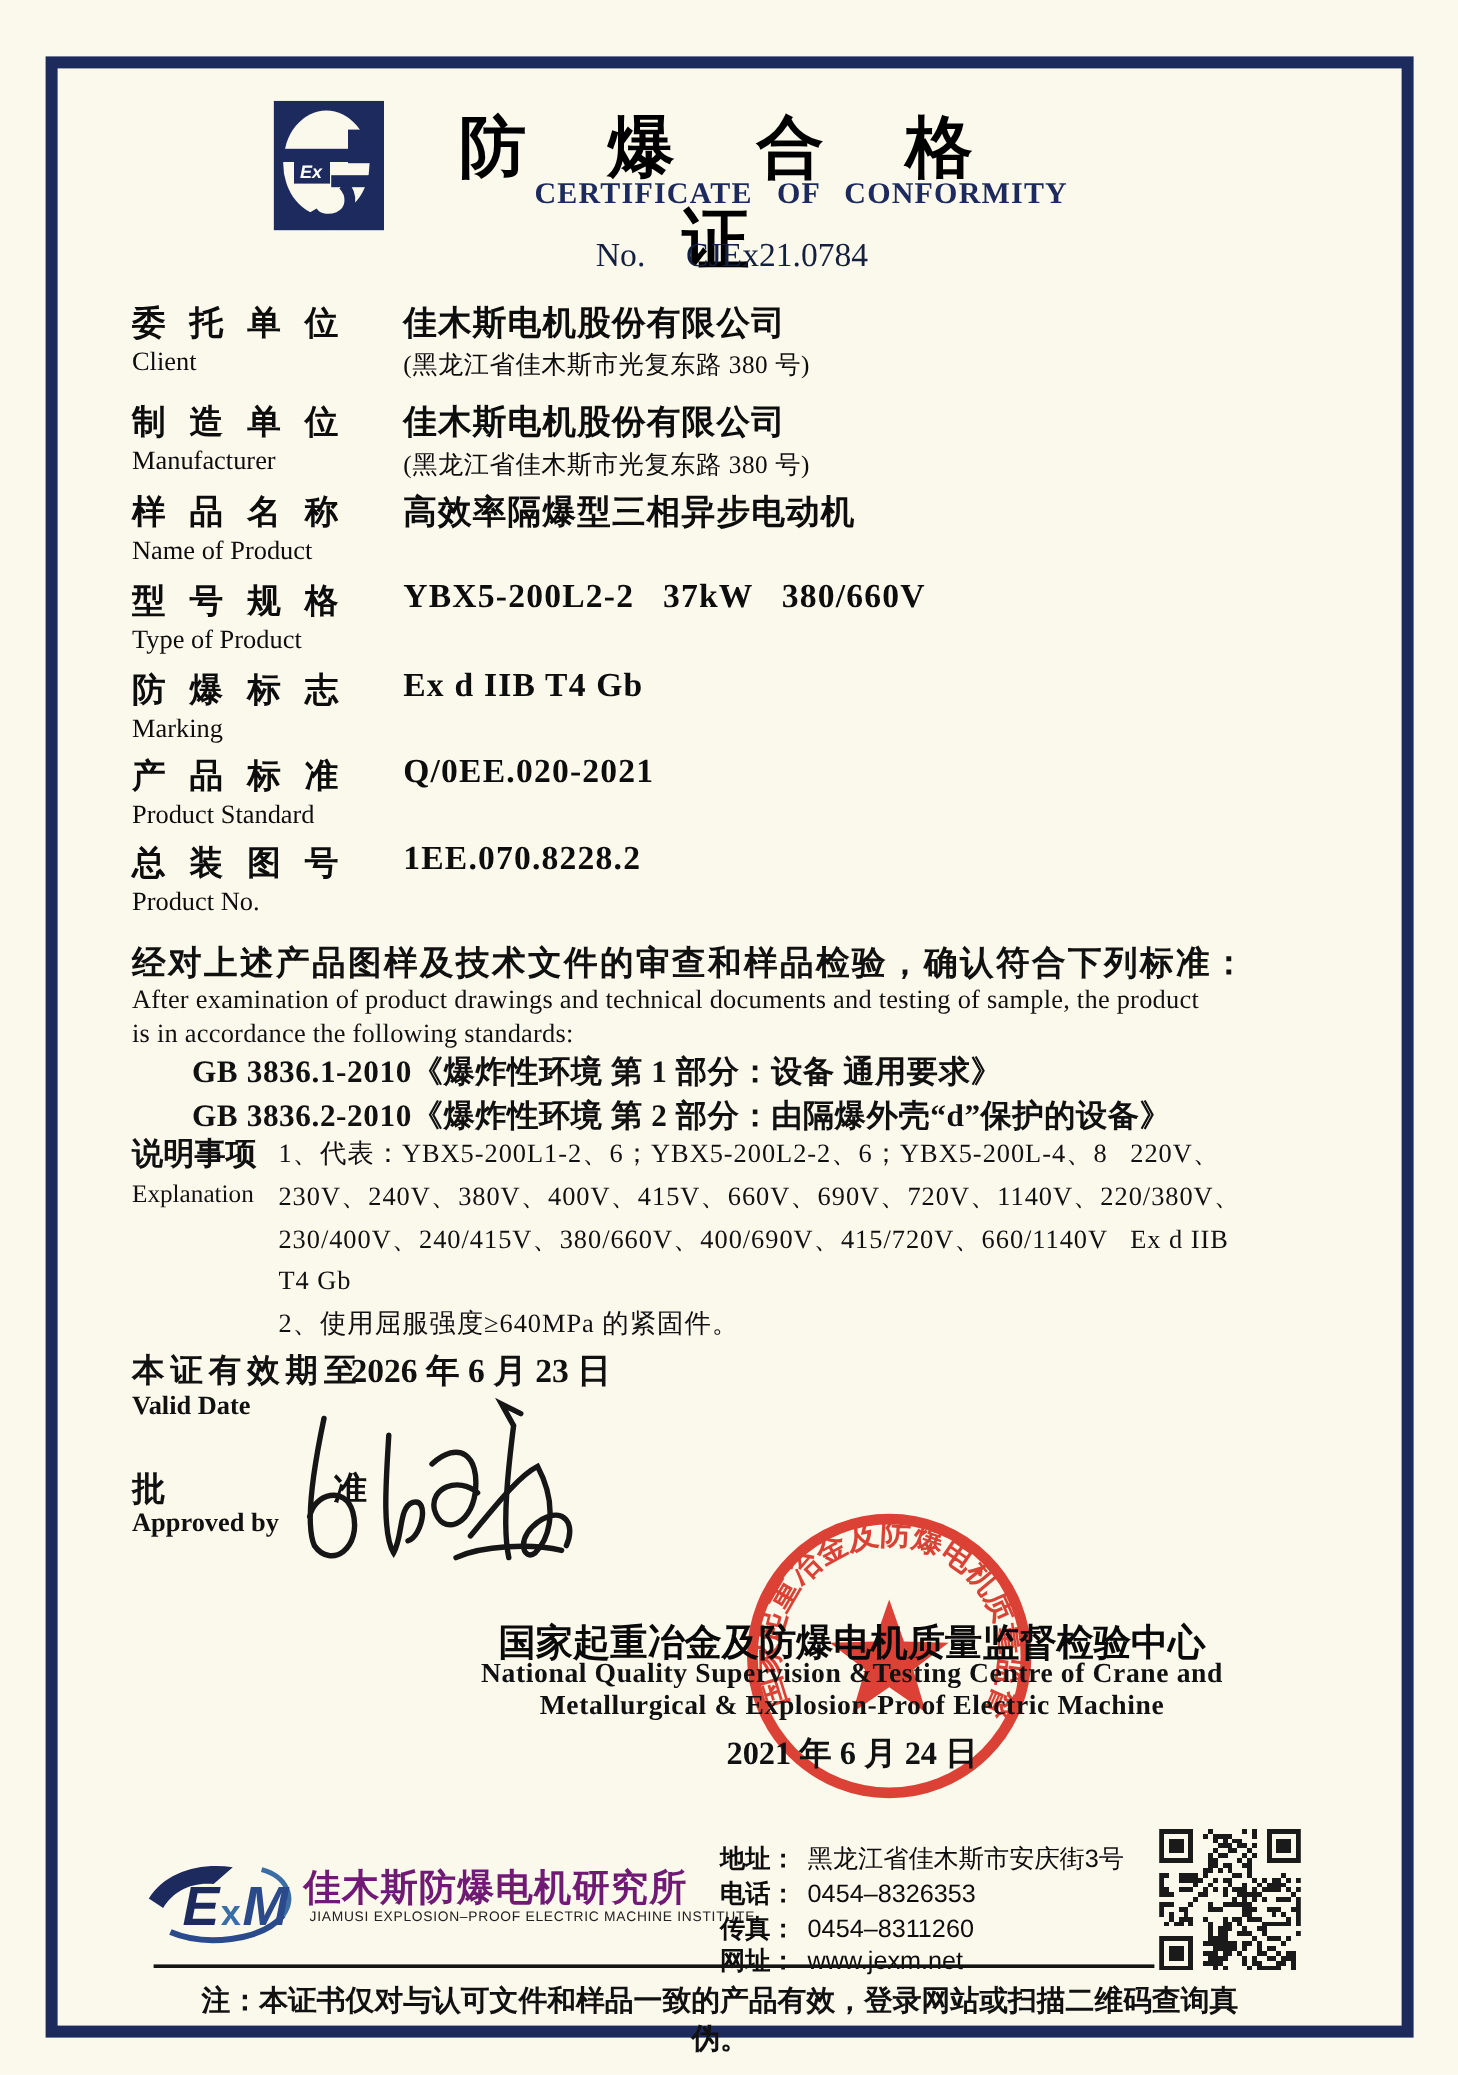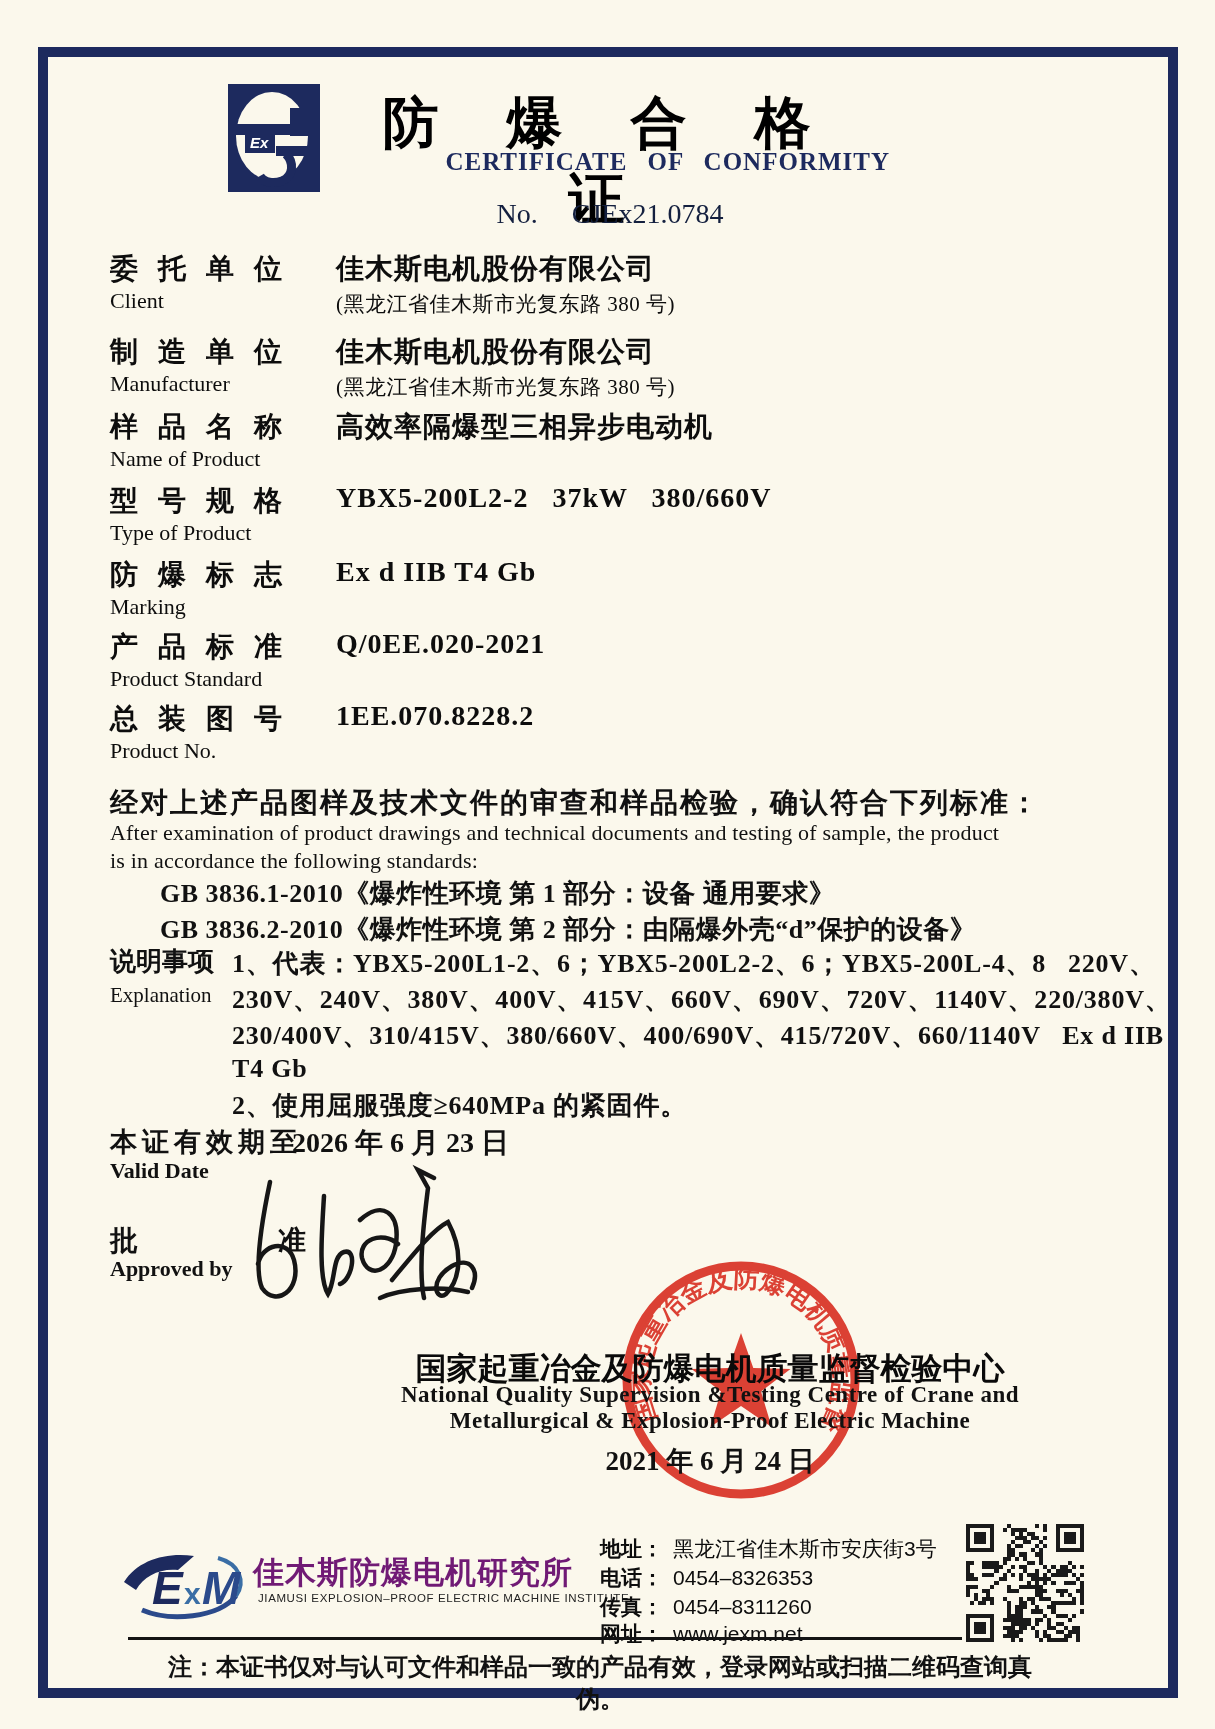--- a/index.html
+++ b/index.html
@@ -25,21 +25,21 @@
           font-family:"Liberation Sans","DejaVu Sans",sans-serif;color:#0d0d0d;}
   .lbl-en{font-size:22px;color:#0d0d0d;}
   .val-main{font-size:28px;font-weight:bold;white-space:pre;color:#0d0d0d;letter-spacing:1px;}
   .val-sub{font-size:21px;color:#0d0d0d;letter-spacing:0.5px;}
 
   .stmt-cn{left:110px;top:784px;font-size:28px;font-weight:bold;letter-spacing:2px;
            font-family:"Liberation Sans","DejaVu Sans",sans-serif;}
   .stmt-en{font-size:22px;letter-spacing:0.2px;}
   .std-line{left:160px;font-size:26px;font-weight:600;letter-spacing:0.5px;}
 
-  .expl-line{font-size:26px;font-weight:700;letter-spacing:0.8px;white-space:pre;}
+  .expl-line{font-size:22px;font-weight:400;letter-spacing:0.8px;white-space:pre;}
 
   .sig-note{font-size:24px;font-weight:bold;
             font-family:"Liberation Sans","DejaVu Sans",sans-serif;}
 
   .center-cn{left:340px;top:1348px;width:740px;text-align:center;font-size:31px;font-weight:bold;
              font-family:"Liberation Sans","DejaVu Sans",sans-serif;color:#0a0a0a;}
   .center-en{left:340px;top:1382px;width:740px;text-align:center;font-size:23px;font-weight:bold;
              letter-spacing:0.5px;}
   .center-date{left:340px;top:1443px;width:740px;text-align:center;font-size:27px;font-weight:600;}
 
@@ -126,21 +126,21 @@
   <div class="abs stmt-en" style="left:110px;top:820px">After examination of product drawings and technical documents and testing of sample, the product</div>
   <div class="abs std-line" style="top:876px">GB 3836.1-2010《爆炸性环境 第 1 部分：设备 通用要求》</div>
   <div class="abs std-line" style="top:912px">GB 3836.2-2010《爆炸性环境 第 2 部分：由隔爆外壳“d”保护的设备》</div>
 
   <div class="abs" style="left:110px;top:944px">
     <div class="sans b" style="font-size:26px">说明事项</div>
     <div class="serif" style="font-size:21px;margin-top:4px">Explanation</div>
   </div>
   <div class="abs expl-line" style="left:232px;top:946px">1、代表：YBX5-200L1-2、6；YBX5-200L2-2、6；YBX5-200L-4、8   220V、</div>
   <div class="abs expl-line" style="left:232px;top:982px">230V、240V、380V、400V、415V、660V、690V、720V、1140V、220/380V、</div>
-  <div class="abs expl-line" style="left:232px;top:1018px">230/400V、310/415V、380/660V、400/690V、415/720V、660/1140V   Ex d IIB</div>
+  <div class="abs expl-line" style="left:232px;top:1018px">230/400V、240/415V、380/660V、400/690V、415/720V、660/1140V   Ex d IIB</div>
   <div class="abs expl-line" style="left:232px;top:1054px">T4 Gb</div>
   <div class="abs expl-line" style="left:232px;top:1088px">2、使用屈服强度≥640MPa 的紧固件。</div>
 
   <div class="abs sans b" style="left:110px;top:1124px;font-size:27px;letter-spacing:5px">本证有效期至</div>
   <div class="abs serif b" style="left:110px;top:1158px;font-size:22px">Valid Date</div>
   <div class="abs serif" style="left:292px;top:1124px;font-size:28px;font-weight:600">2026 年 6 月 23 日</div>
 
   <div class="abs sans b" style="left:110px;top:1222px;font-size:28px;letter-spacing:140px;white-space:nowrap">批准</div>
   <div class="abs serif b" style="left:110px;top:1256px;font-size:22px">Approved by</div>
   <svg class="abs" style="left:232px;top:1160px" width="280" height="160" viewBox="0 0 280 160">

